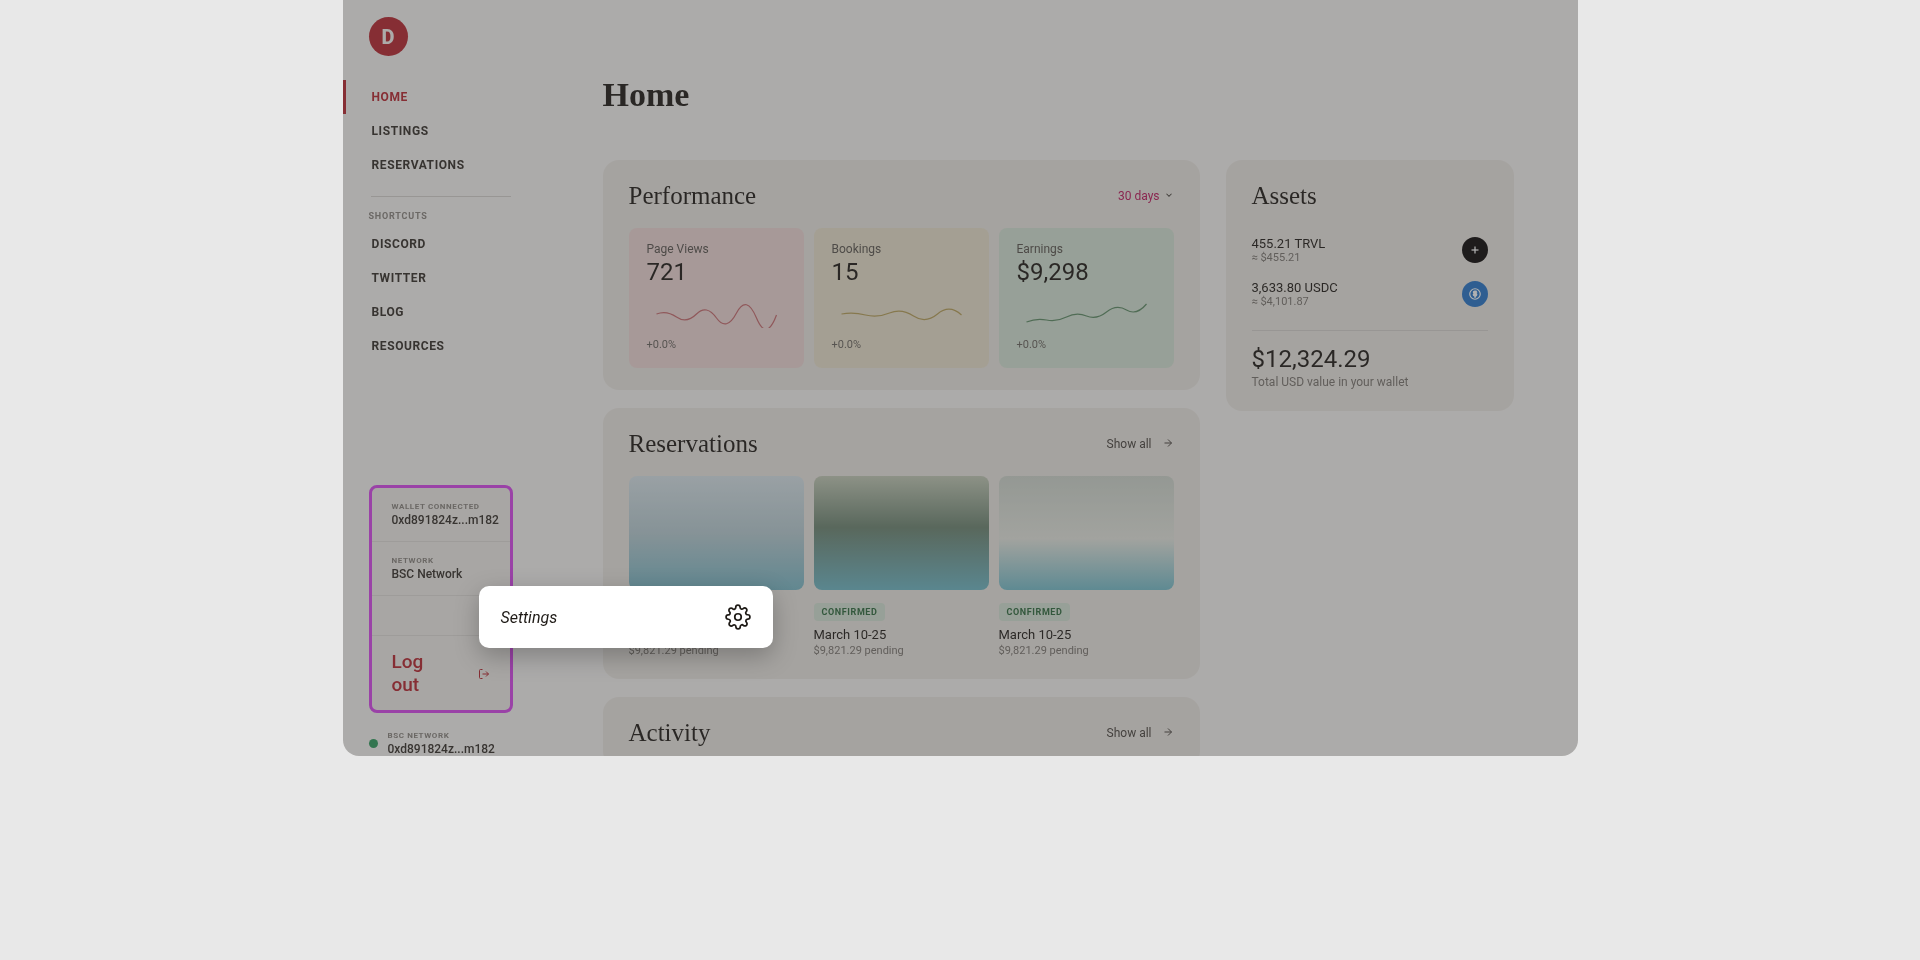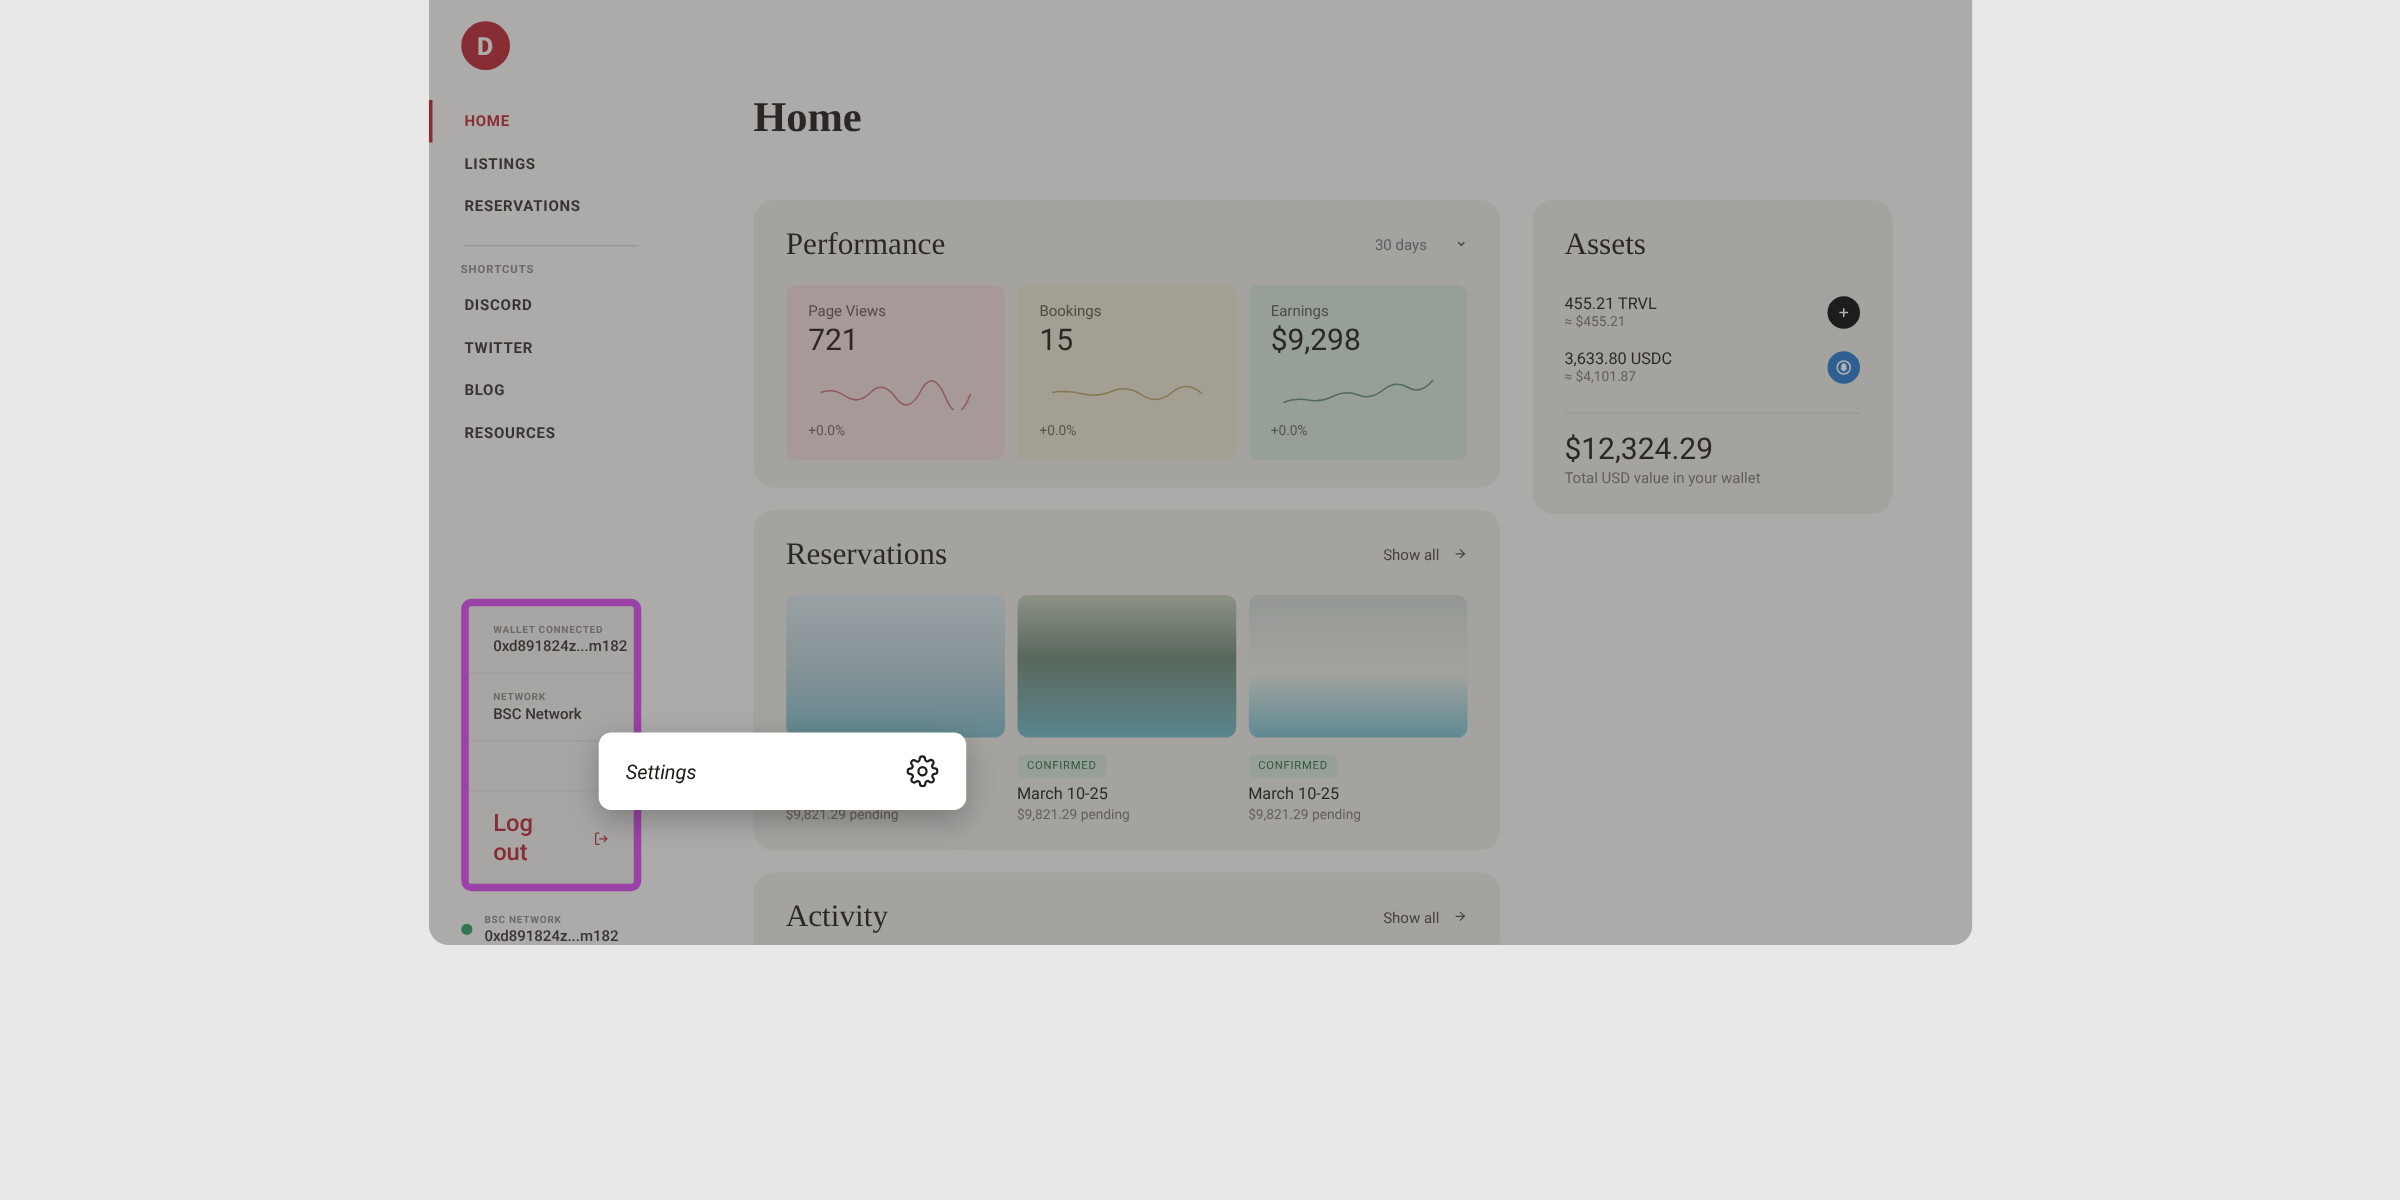--- a/index.html
+++ b/index.html
@@ -71,21 +71,21 @@
       font-size: 9px;
       letter-spacing: 0.8px;
       color: #8a8580;
       padding: 0 26px 6px;
       text-transform: uppercase;
       font-weight: 700;
     }
     .wallet-card {
       margin: 0 26px 0 26px;
       background: #f0ede9;
-      border: 6px solid #d946ef;
+      border: 3px solid #d946ef;
       border-radius: 8px;
     }
     .wallet-section {
       padding: 14px 20px;
       border-bottom: 1px solid #e0ddd9;
     }
     .wallet-section:last-child { border-bottom: none; }
     .wallet-label {
       font-size: 8px;
       letter-spacing: 0.6px;
@@ -153,24 +153,24 @@
       align-items: center;
       margin-bottom: 18px;
     }
     .panel-title {
       font-family: Georgia, serif;
       font-size: 25px;
       color: #1e1a16;
     }
     .days-select {
       font-size: 12px;
-      color: #737373;
-      display: flex;
-      align-items: center;
-      gap: 22px;
+      color: #be185d;
+      display: flex;
+      align-items: center;
+      gap: 4px;
       cursor: pointer;
     }
     .perf-cards {
       display: grid;
       grid-template-columns: repeat(3, 1fr);
       gap: 10px;
     }
     .perf-card {
       border-radius: 8px;
       padding: 14px 18px 14px;
@@ -223,21 +223,21 @@
     }
     .img-a { background: linear-gradient(180deg, #d8e4ea 0%, #b8cdd4 50%, #7bbac9 100%); }
     .img-b { background: linear-gradient(180deg, #c3cbb8 0%, #6d8572 45%, #6fb8c6 100%); }
     .img-c { background: linear-gradient(180deg, #cfd6ce 0%, #e6e8e1 55%, #76becc 100%); }
     .badge-confirmed {
       display: inline-block;
       background: #d4e3d5;
       color: #2e6b3e;
       font-size: 9px;
       letter-spacing: 0.6px;
-      font-weight: 400;
+      font-weight: 700;
       padding: 4px 8px;
       border-radius: 4px;
       text-transform: uppercase;
       margin-bottom: 6px;
     }
     .res-title {
       font-size: 13px;
       color: #1e1a16;
       margin-bottom: 2px;
     }

